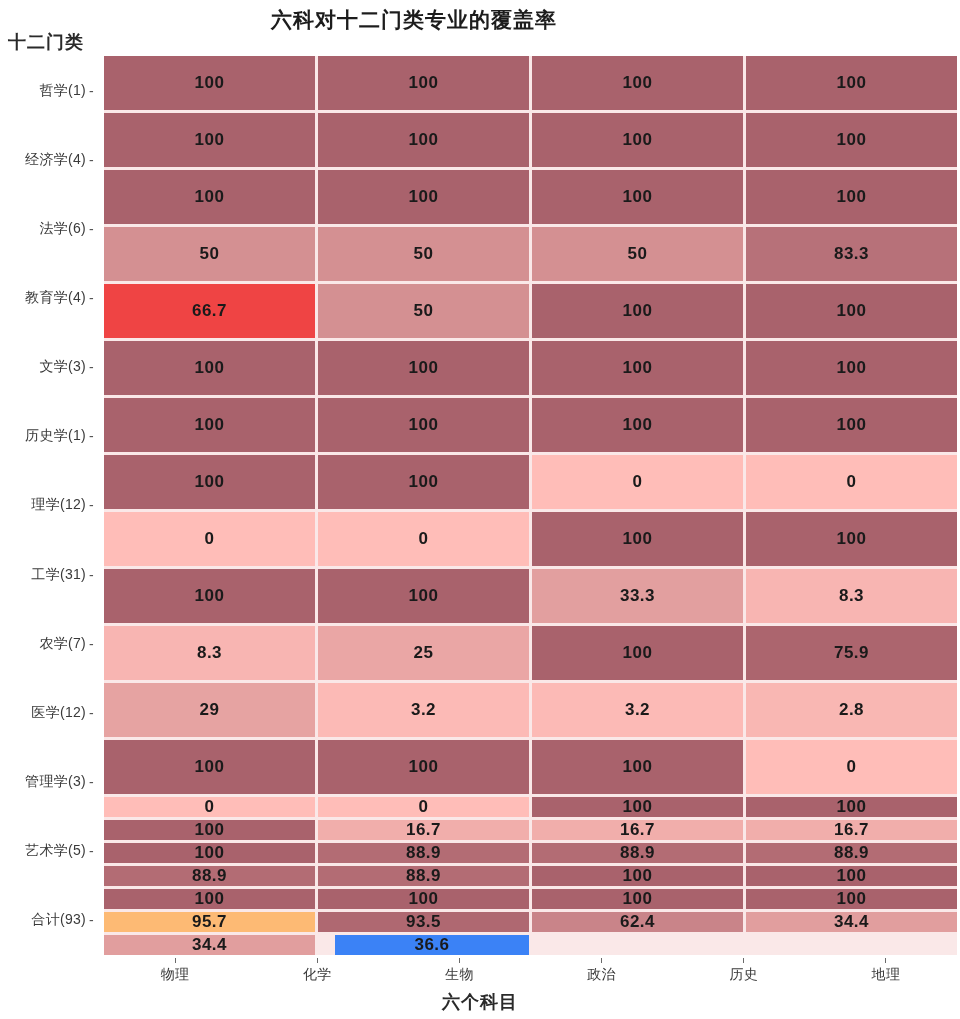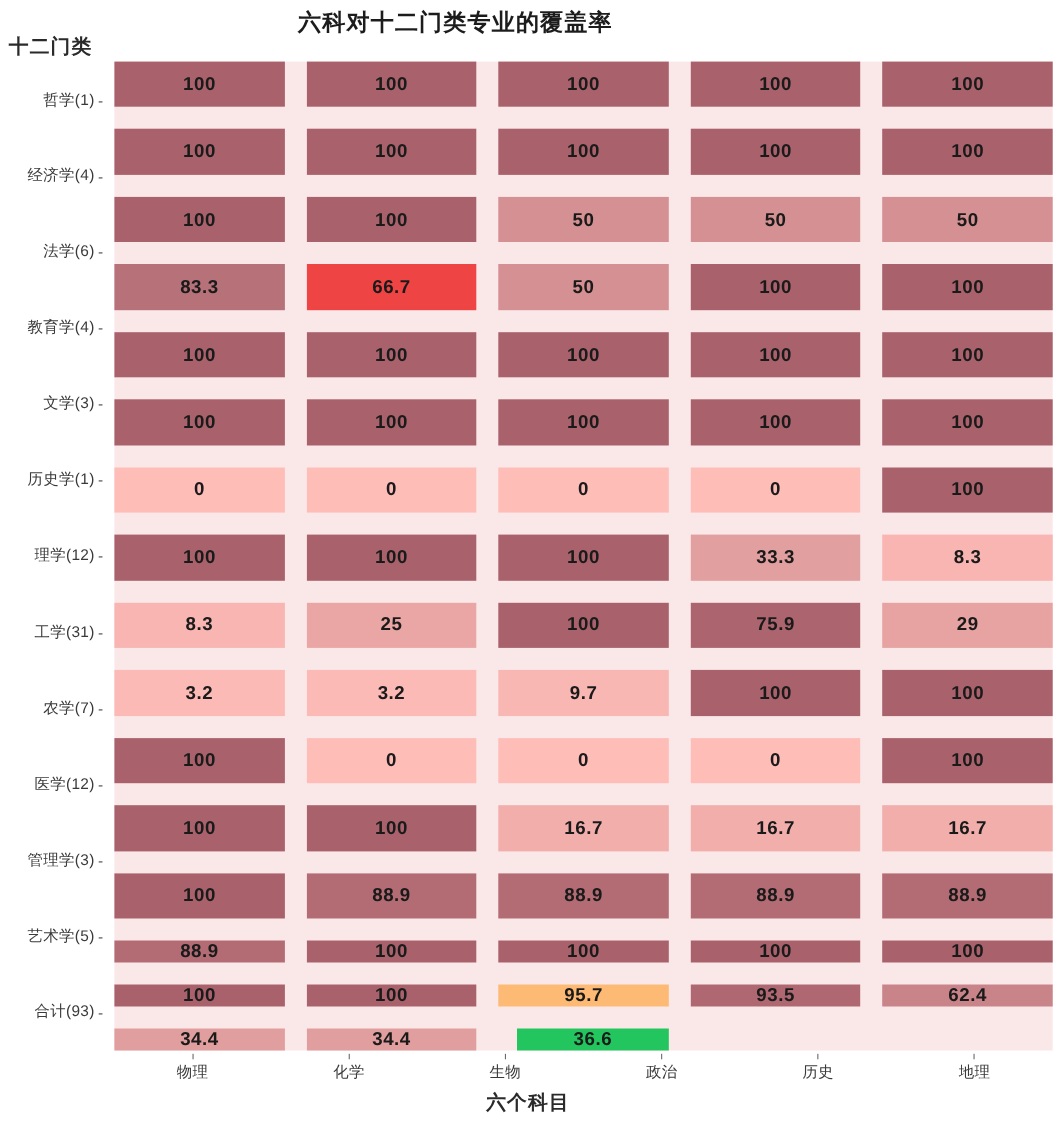--- a/index.html
+++ b/index.html
@@ -66,23 +66,23 @@
     top: 56px;
     width: 853px;
     height: 899px;
     background: #fae8e8;
   }
 
   .grid {
     position: absolute;
     inset: 0;
     display: grid;
-    grid-template-columns: repeat(5, 1fr);
+    grid-template-columns: repeat(4, 1fr);
     grid-template-rows: repeat(13, 1fr);
-    gap: 20px;
+    gap: 3px;
   }
 
   .cell {
     display: flex;
     align-items: center;
     justify-content: center;
     font-size: 17px;
     font-weight: bold;
     color: #1a1a1a;
     letter-spacing: 0.5px;
@@ -341,21 +341,21 @@
         <div class="cell" style="background: rgb(230, 163, 162);">
           <span>29</span>
         </div>
         <div class="cell" style="background: rgb(252, 186, 182);">
           <span>3.2</span>
         </div>
         <div class="cell" style="background: rgb(252, 186, 182);">
           <span>3.2</span>
         </div>
         <div class="cell" style="background: rgb(249, 183, 179);">
-          <span>9.7</span>
+          <span>2.8</span>
         </div>
         <div class="cell" style="background: rgb(169, 98, 108);">
           <span>100</span>
         </div>
         <div class="cell" style="background: rgb(169, 98, 108);">
           <span>100</span>
         </div>
         <div class="cell" style="background: rgb(169, 98, 108);">
           <span>100</span>
         </div>
@@ -430,21 +430,21 @@
         </div>
         <div class="cell" style="background: rgb(201, 132, 137);">
           <span>62.4</span>
         </div>
         <div class="cell" style="background: rgb(225, 158, 158);">
           <span>34.4</span>
         </div>
         <div class="cell" style="background: rgb(225, 158, 158);">
           <span>34.4</span>
         </div>
-        <div class="cell" style="background: #22c55e; margin-left: 17px;">
+        <div class="cell" style="background: #3b82f6; margin-left: 17px;">
           <span>36.6</span>
         </div>
       </div>
   </div>
 
   <div class="xlabels">
       <div class="xlabel">
         <div class="xtick-mark"></div>
         <span>物理</span>
       </div>

